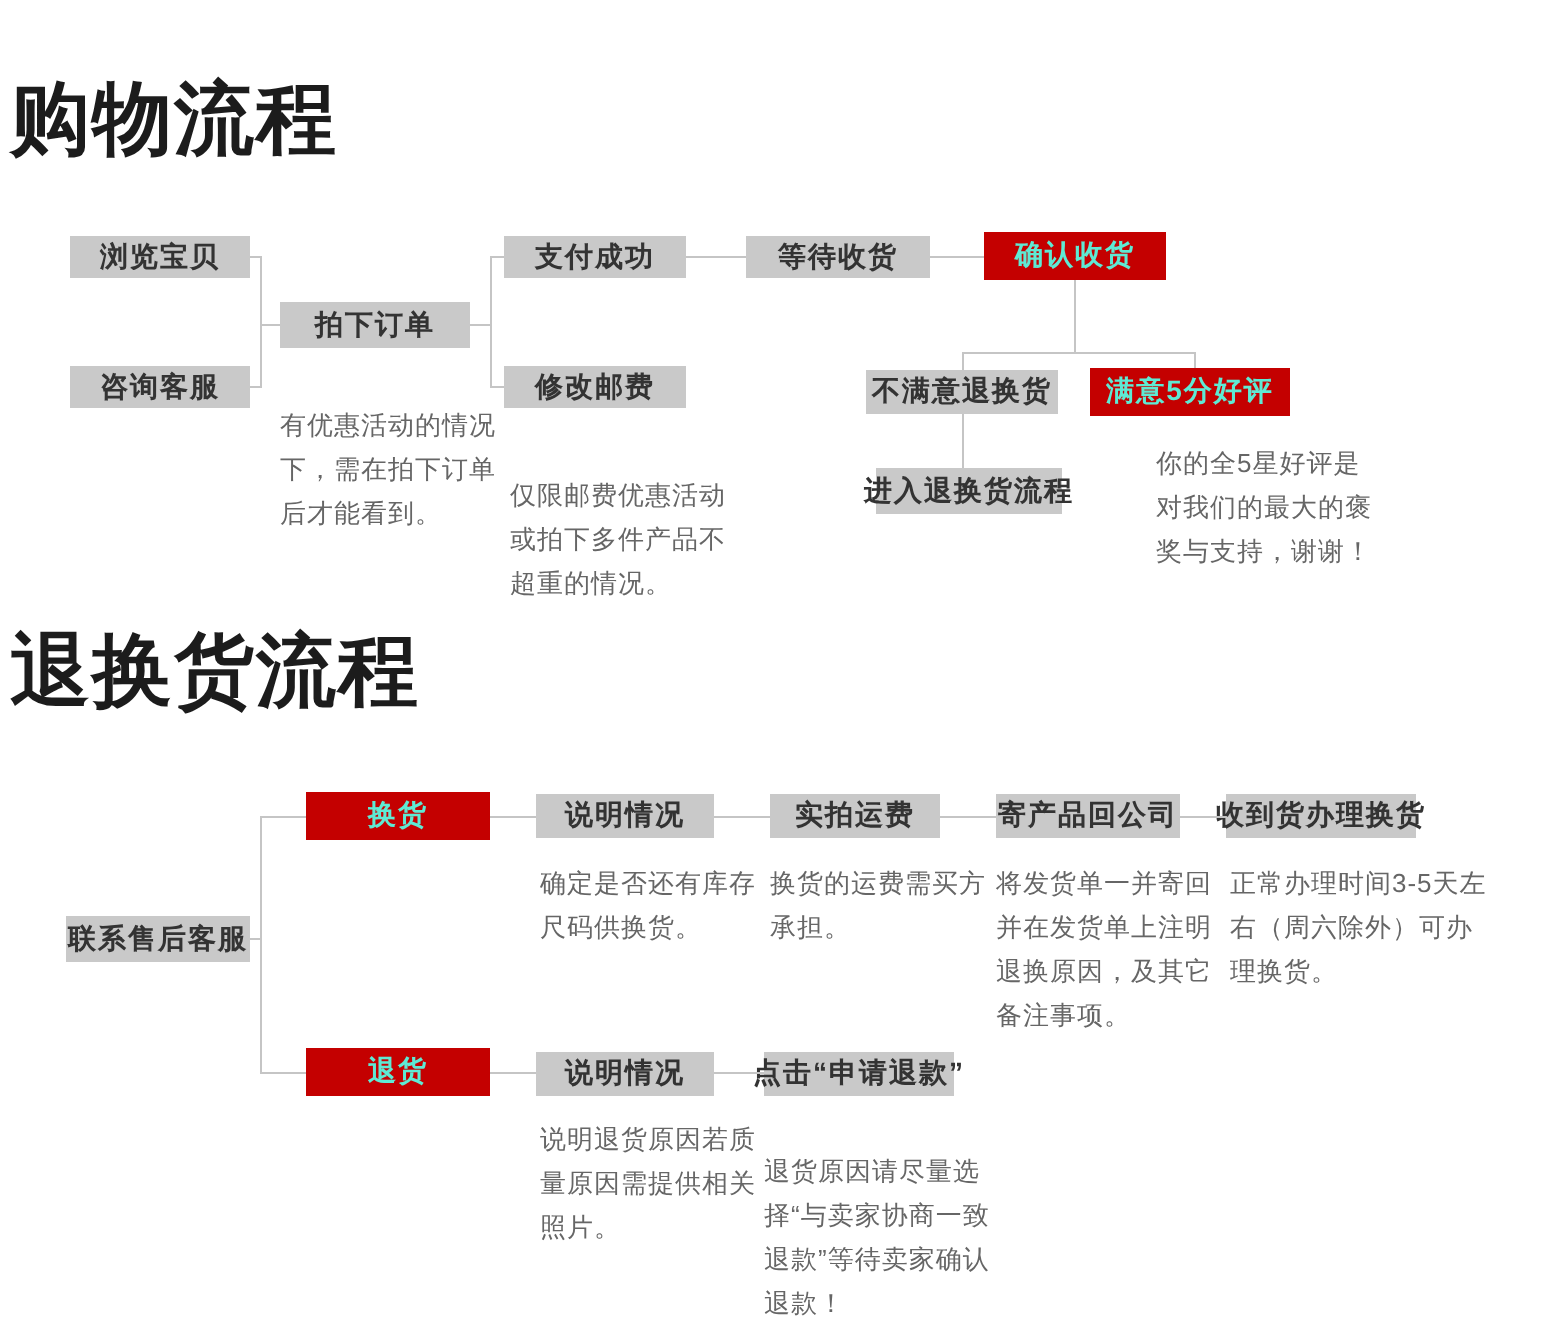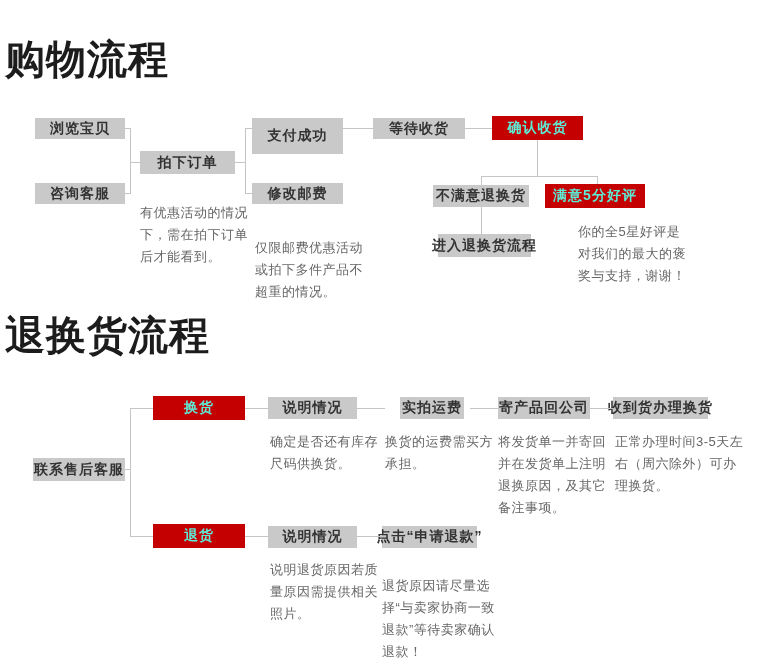--- a/index.html
+++ b/index.html
@@ -27,21 +27,21 @@
 </head>
 <body>
 
 <div class="canvas">
 
   <div class="sec-title" style="left:5px;top:32px;">购物流程</div>
 
   <div class="node" style="left:35px;top:118px;width:90px;height:21px;">浏览宝贝</div>
   <div class="node" style="left:35px;top:183px;width:90px;height:21px;">咨询客服</div>
   <div class="node" style="left:140px;top:151px;width:95px;height:23px;">拍下订单</div>
-  <div class="node" style="left:252px;top:118px;width:91px;height:36px;">支付成功</div>
+  <div class="node" style="left:252px;top:118px;width:91px;height:21px;">支付成功</div>
   <div class="node" style="left:252px;top:183px;width:91px;height:21px;">修改邮费</div>
   <div class="node" style="left:373px;top:118px;width:92px;height:21px;">等待收货</div>
   <div class="node red" style="left:492px;top:116px;width:91px;height:24px;">确认收货</div>
   <div class="node" style="left:433px;top:185px;width:96px;height:22px;">不满意退换货</div>
   <div class="node red" style="left:545px;top:184px;width:100px;height:24px;">满意5分好评</div>
   <div class="node" style="left:438px;top:234px;width:93px;height:23px;">进入退换货流程</div>
 
   <div class="line" style="left:125px;top:128px;width:6px;height:1px;"></div>
   <div class="line" style="left:125px;top:193px;width:6px;height:1px;"></div>
   <div class="line" style="left:130px;top:128px;width:1px;height:66px;"></div>
@@ -61,21 +61,21 @@
   <div class="note" style="left:140px;top:202px;width:114px;">有优惠活动的情况下，需在拍下订单后才能看到。</div>
   <div class="note" style="left:255px;top:237px;width:114px;">仅限邮费优惠活动或拍下多件产品不超重的情况。</div>
   <div class="note" style="left:546px;top:221px;width:114px;margin-left:32px;">你的全5星好评是对我们的最大的褒奖与支持，谢谢！</div>
 
   <div class="sec-title" style="left:5px;top:308px;">退换货流程</div>
 
   <div class="node" style="left:33px;top:458px;width:92px;height:23px;">联系售后客服</div>
   <div class="node red" style="left:153px;top:396px;width:92px;height:24px;">换货</div>
   <div class="node red" style="left:153px;top:524px;width:92px;height:24px;text-align:center;">退货</div>
   <div class="node" style="left:268px;top:397px;width:89px;height:22px;">说明情况</div>
-  <div class="node" style="left:400px;top:397px;width:64px;height:22px;">实拍运费</div>
+  <div class="node" style="left:385px;top:397px;width:85px;height:22px;">实拍运费</div>
   <div class="node" style="left:498px;top:397px;width:92px;height:22px;">寄产品回公司</div>
   <div class="node" style="left:613px;top:397px;width:95px;height:22px;">收到货办理换货</div>
   <div class="node" style="left:268px;top:526px;width:89px;height:22px;">说明情况</div>
   <div class="node" style="left:382px;top:526px;width:95px;height:22px;">点击“申请退款”</div>
 
   <div class="line" style="left:125px;top:469px;width:5px;height:1px;"></div>
   <div class="line" style="left:130px;top:408px;width:1px;height:128px;"></div>
   <div class="line" style="left:130px;top:408px;width:23px;height:1px;"></div>
   <div class="line" style="left:130px;top:536px;width:23px;height:1px;"></div>
   <div class="line" style="left:245px;top:408px;width:23px;height:1px;"></div>

